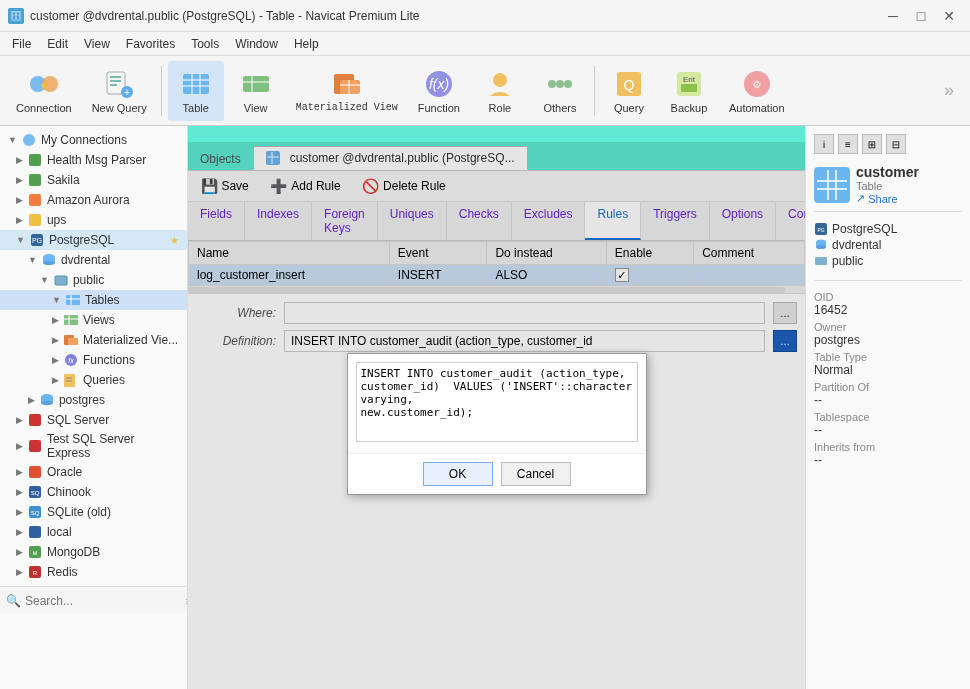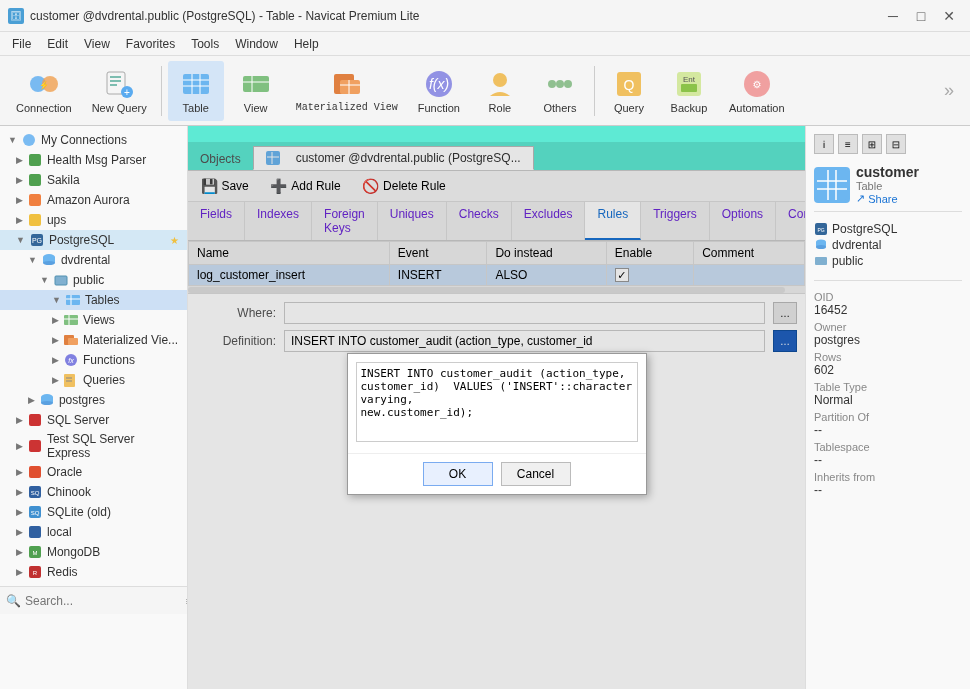--- a/index.html
+++ b/index.html
@@ -34,21 +34,21 @@
     .indent1 { padding-left: 16px; }
     .indent2 { padding-left: 28px; }
     .indent3 { padding-left: 40px; }
     .indent4 { padding-left: 52px; }
 
     
     .content { flex: 1; display: flex; flex-direction: column; overflow: hidden; background: #fff; }
 
     
     .tab-bar { display: flex; background: #5eead4; border-bottom: 1px solid #ccc; align-items: flex-end; padding-top: 20px; }
-    .tab { padding: 4px 12px; background: #d4d4d4; border: 1px solid #bbb; border-bottom: none; cursor: pointer; font-size: 12px; color: #555; display: flex; align-items: center; gap: 16px; margin-right: 2px; }
+    .tab { padding: 4px 12px; background: #d4d4d4; border: 1px solid #bbb; border-bottom: none; cursor: pointer; font-size: 12px; color: #555; display: flex; align-items: center; gap: 10px; margin-right: 2px; }
     .tab.active { background: #fff; border-bottom: 1px solid #fff; color: #333; }
     .tab-icon { width: 14px; height: 14px; background: #6cb6f0; border-radius: 2px; display: flex; align-items: center; justify-content: center; }
     .objects-tab { padding: 4px 12px; font-size: 12px; color: #555; cursor: pointer; }
 
     
     .content-toolbar { display: flex; align-items: center; padding: 4px 6px; background: #f5f5f5; border-bottom: 1px solid #ddd; gap: 8px; }
     .ct-btn { display: flex; align-items: center; gap: 3px; padding: 2px 6px; cursor: pointer; font-size: 12px; border: 1px solid transparent; }
     .ct-icon { font-size: 14px; }
 
     
@@ -59,21 +59,21 @@
     
     .rule-table { width: 100%; border-collapse: collapse; }
     .rule-table th { background: #f0f0f0; border: 1px solid #ddd; padding: 4px 8px; text-align: left; font-size: 12px; font-weight: 500; }
     .rule-table td { border: 1px solid #ddd; padding: 3px 8px; font-size: 12px; }
     .rule-table tr.selected td { background: #cde0f5; }
     .checkbox-checked { width: 14px; height: 14px; border: 1px solid #999; background: #fff; display: flex; align-items: center; justify-content: center; font-size: 11px; }
     
     
     .fields-area { padding: 8px; display: flex; flex-direction: column; gap: 6px; }
     .field-row { display: flex; align-items: center; gap: 8px; }
-    .field-label { width: 80px; font-size: 12px; color: #555; text-align: right; }
+    .field-label { width: 80px; font-size: 12px; color: #555; text-align: right; font-style: italic; }
     .field-input { flex: 1; height: 22px; border: 1px solid #ccc; padding: 2px 6px; font-size: 12px; }
     .field-input-btn { width: 24px; height: 22px; background: #e8e8e8; border: 1px solid #bbb; cursor: pointer; display: flex; align-items: center; justify-content: center; font-size: 10px; }
 
     
     .right-panel { width: 165px; background: #f9f9f9; border-left: 1px solid #ddd; overflow-y: auto; padding: 8px; display: flex; flex-direction: column; gap: 6px; }
     .right-panel-header { display: flex; align-items: center; gap: 6px; border-bottom: 1px solid #ddd; padding-bottom: 6px; }
     .rp-icon { width: 36px; height: 36px; background: #6cb6f0; border-radius: 4px; display: flex; align-items: center; justify-content: center; color: white; font-size: 18px; }
     .rp-title { font-size: 14px; font-weight: bold; color: #333; }
     .rp-subtitle { font-size: 11px; color: #777; }
     .rp-share { display: flex; align-items: center; gap: 3px; color: #1a73d4; font-size: 11px; cursor: pointer; }
@@ -639,24 +639,20 @@
     <div style="border-top: 1px solid #ddd; margin-top:6px; padding-top:6px;">
       <div class="rp-section">
         <div class="rp-key">OID</div>
         <div class="rp-val">16452</div>
       </div>
       <div class="rp-section">
         <div class="rp-key">Owner</div>
         <div class="rp-val">postgres</div>
       </div>
       <div class="rp-section">
-        <div class="rp-key">Rows</div>
-        <div class="rp-val">602</div>
-      </div>
-      <div class="rp-section">
         <div class="rp-key">Table Type</div>
         <div class="rp-val">Normal</div>
       </div>
       <div class="rp-section">
         <div class="rp-key">Partition Of</div>
         <div class="rp-val">--</div>
       </div>
       <div class="rp-section">
         <div class="rp-key">Tablespace</div>
         <div class="rp-val">--</div>

